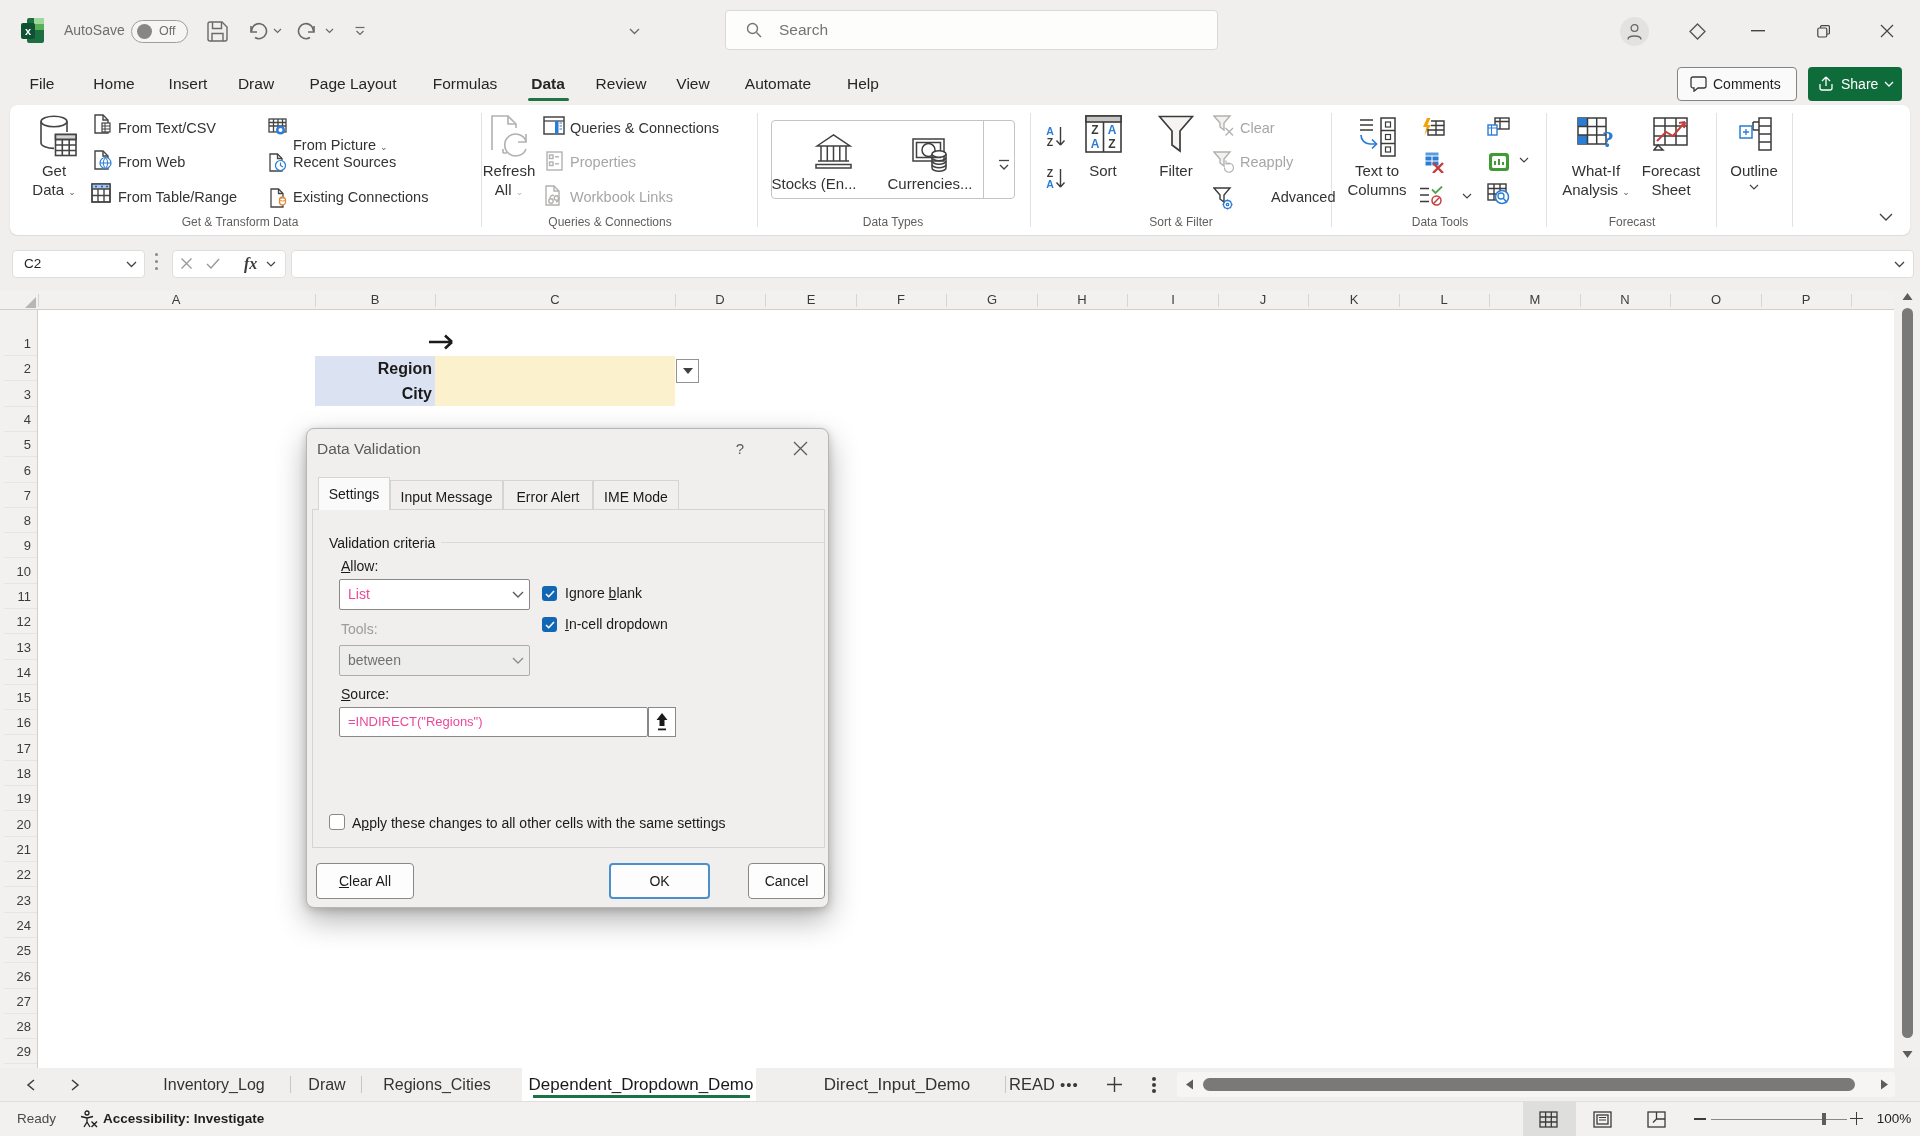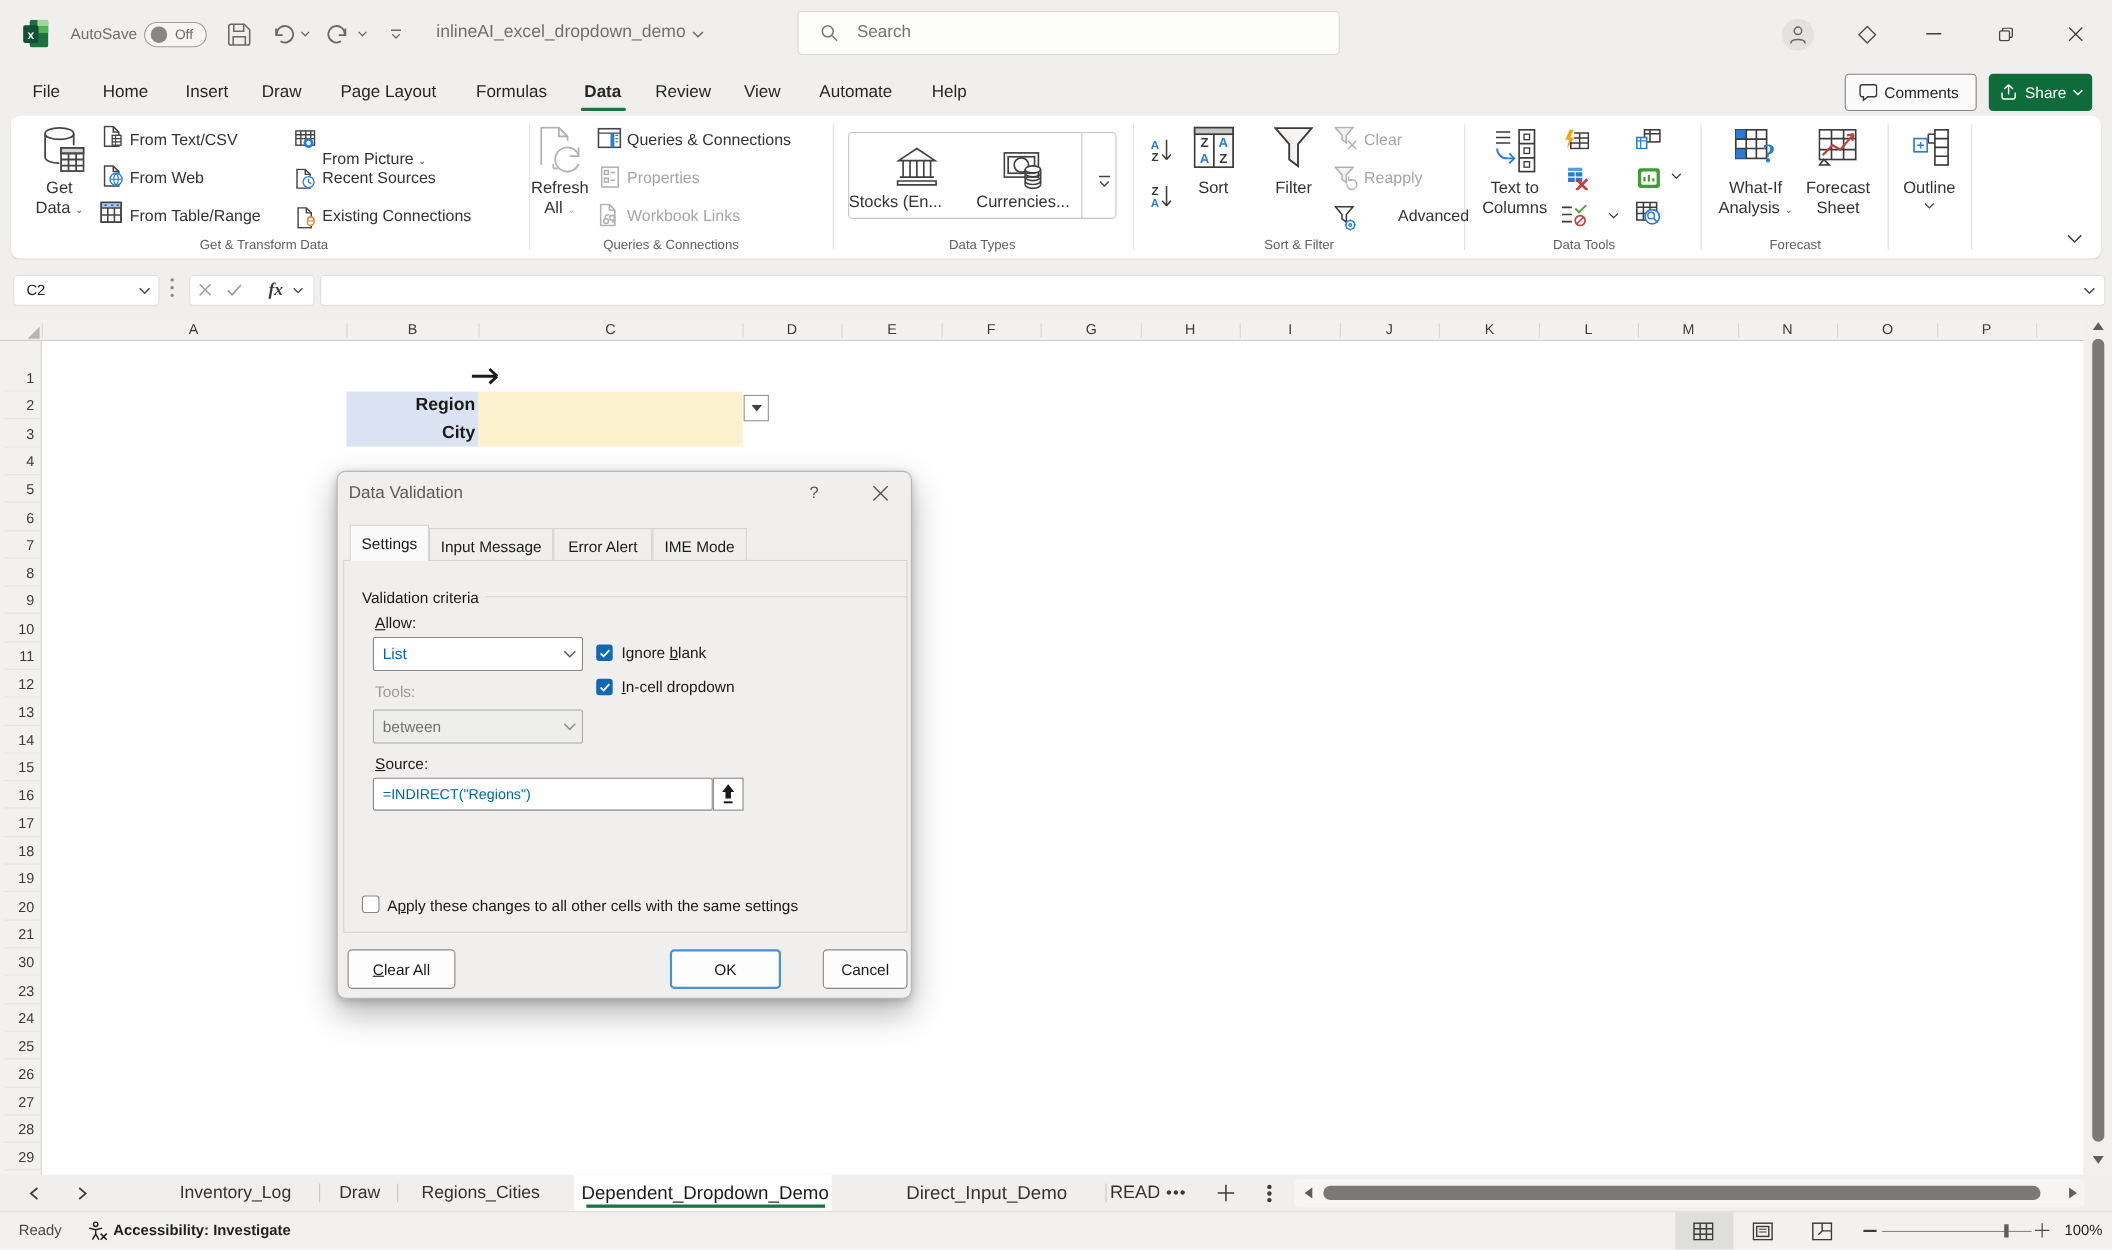--- a/index.html
+++ b/index.html
@@ -34,21 +34,21 @@
   .colhead { position:absolute; top:0; height:18px; line-height:18px; font-size:13px; color:#3b3b3b; transform:translateX(-50%); }
   .colsep { position:absolute; top:3px; width:1px; height:13px; background:#d8d6d4; }
   #rowheads { left:0; top:310px; width:38px; height:758px; background:#f2f1f0; border-right:1px solid #d0cecc; }
   .rowhead { position:absolute; right:6px; font-size:13px; color:#3b3b3b; text-align:right; }
   .rowsep { position:absolute; left:4px; width:33px; height:1px; background:#e7e5e2; }
   #grid { left:38px; top:310px; width:1856px; height:758px; background:#ffffff; }
 
   
   #dialog { left:306px; top:428px; width:523px; height:480px; background:#f0efee; border:1px solid #b8b6b4; border-radius:8px; box-shadow:0 12px 30px rgba(0,0,0,0.30), 0 2px 8px rgba(0,0,0,0.18); }
   .dlg-tab { position:absolute; top:0; height:32px; line-height:32px; text-align:center; font-size:14px; color:#1a1a1a; }
-  .combo { position:absolute; background:#fff; border:1px solid #8a8886; border-radius:2px; font-size:14px; color:#0369a1; }
+  .combo { position:absolute; background:#fff; border:1px solid #8a8886; border-radius:2px; font-size:14px; color:#ec4899; }
   .cbx { position:absolute; width:15px; height:15px; border-radius:3px; }
   .dlbl { position:absolute; font-size:14px; color:#1a1a1a; white-space:nowrap; }
   .dbtn { position:absolute; height:36px; background:#fdfdfd; border:1px solid #8a8886; border-radius:4px; text-align:center; font-size:14px; color:#1a1a1a; }
 
   
   #tabbar { left:0; top:1068px; width:1920px; height:33px; background:#f0efee; }
   .sheettab { position:absolute; top:0; height:33px; line-height:33px; font-size:16px; color:#333; transform:translateX(-50%); }
   .tabsep { position:absolute; top:8px; width:1px; height:17px; background:#c8c6c4; }
   #statusbar { left:0; top:1101px; width:1920px; height:35px; background:#f2f1f0; border-top:1px solid #e1dfdd; font-size:13.5px; color:#4a4a4a; }
 </style>
@@ -90,21 +90,20 @@
   </svg>
   <svg class="abs" style="left:325px;top:28px" width="9" height="6" viewBox="0 0 9 6" fill="none" stroke="#6b6967" stroke-width="1.2">
       <path d="M1 1 L4.5 4.5 L8 1"></path>
     </svg>
 
   <svg class="abs" style="left:354px;top:26px" width="12" height="11" viewBox="0 0 12 11" fill="none" stroke="#6b6967" stroke-width="1.2">
     <path d="M1.5 1.5 H10.5"></path>
       <path d="M2.5 5 L6 8.5 L9.5 5"></path>
   </svg>
 
-  <div class="abs" style="left:395px;top:0;width:230px;height:60px;line-height:60px;font-size:16px;color:#707070;text-align:center;">inlineAI_excel_dropdown_demo</div>
   <svg class="abs" style="left:629px;top:28px" width="11" height="7" viewBox="0 0 11 7" fill="none" stroke="#6b6967" stroke-width="1.3">
       <path d="M1 1 L5.5 5.5 L10 1"></path>
     </svg>
 
   <div class="abs" style="left:725px;top:10px;width:493px;height:40px;background:#fdfdfc;border:1px solid #dbd9d7;border-radius:4px;"></div>
   <svg class="abs" style="left:746px;top:22px" width="16" height="16" viewBox="0 0 16 16" fill="none" stroke="#767472" stroke-width="1.4">
     <circle cx="6.5" cy="6.5" r="5"></circle>
       <path d="M10.5 10.5 L15 15"></path>
   </svg>
   <div class="abs" style="left:779px;top:10px;height:40px;line-height:40px;font-size:15.5px;color:#767472;">Search</div>
@@ -530,21 +529,21 @@
   <div class="rowhead" style="top:303px;height:18px;line-height:18px;">12</div>
   <div class="rowhead" style="top:329px;height:18px;line-height:18px;">13</div>
   <div class="rowhead" style="top:354px;height:18px;line-height:18px;">14</div>
   <div class="rowhead" style="top:379px;height:18px;line-height:18px;">15</div>
   <div class="rowhead" style="top:404px;height:18px;line-height:18px;">16</div>
   <div class="rowhead" style="top:430px;height:18px;line-height:18px;">17</div>
   <div class="rowhead" style="top:455px;height:18px;line-height:18px;">18</div>
   <div class="rowhead" style="top:480px;height:18px;line-height:18px;">19</div>
   <div class="rowhead" style="top:506px;height:18px;line-height:18px;">20</div>
   <div class="rowhead" style="top:531px;height:18px;line-height:18px;">21</div>
-  <div class="rowhead" style="top:556px;height:18px;line-height:18px;">30</div>
+  <div class="rowhead" style="top:556px;height:18px;line-height:18px;">22</div>
   <div class="rowhead" style="top:582px;height:18px;line-height:18px;">23</div>
   <div class="rowhead" style="top:607px;height:18px;line-height:18px;">24</div>
   <div class="rowhead" style="top:632px;height:18px;line-height:18px;">25</div>
   <div class="rowhead" style="top:658px;height:18px;line-height:18px;">26</div>
   <div class="rowhead" style="top:683px;height:18px;line-height:18px;">27</div>
   <div class="rowhead" style="top:708px;height:18px;line-height:18px;">28</div>
   <div class="rowhead" style="top:733px;height:18px;line-height:18px;">29</div>
   <div class="rowsep" style="top:45px;"></div>
   <div class="rowsep" style="top:70px;"></div>
   <div class="rowsep" style="top:96px;"></div>

